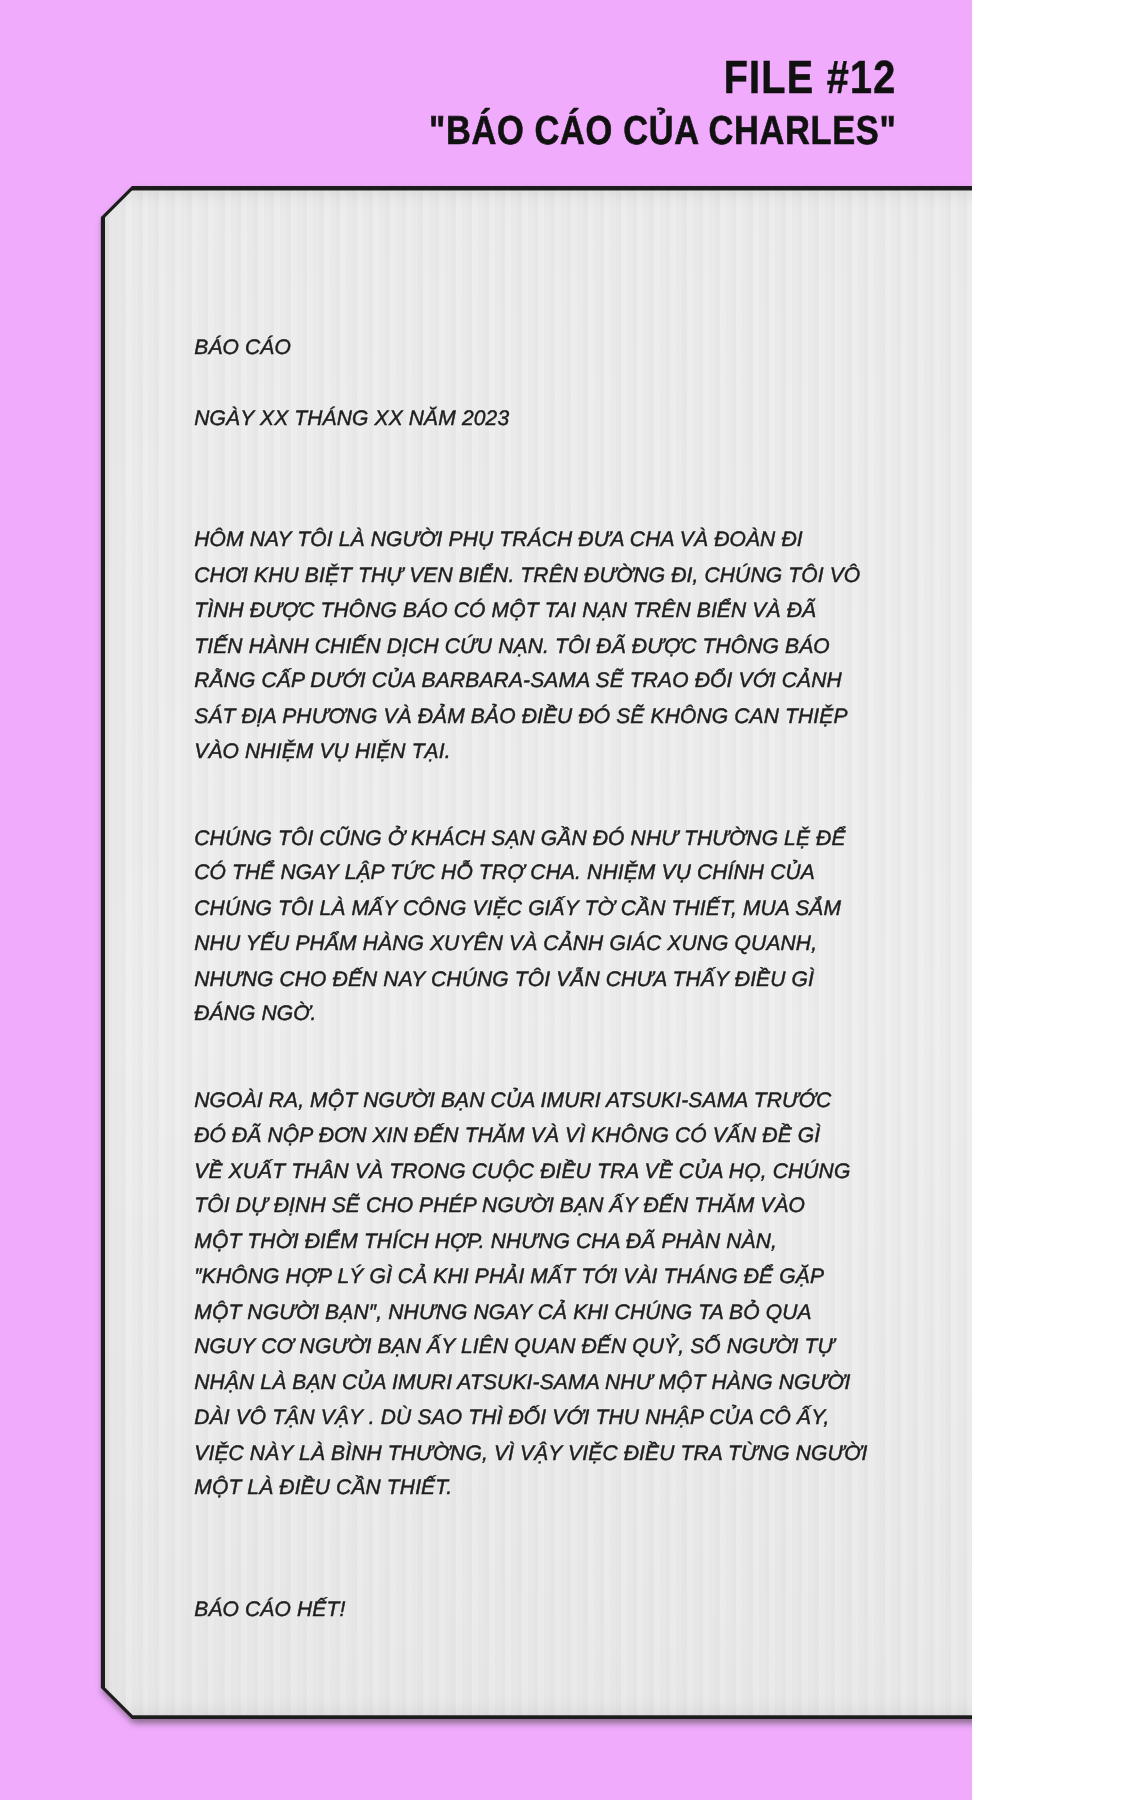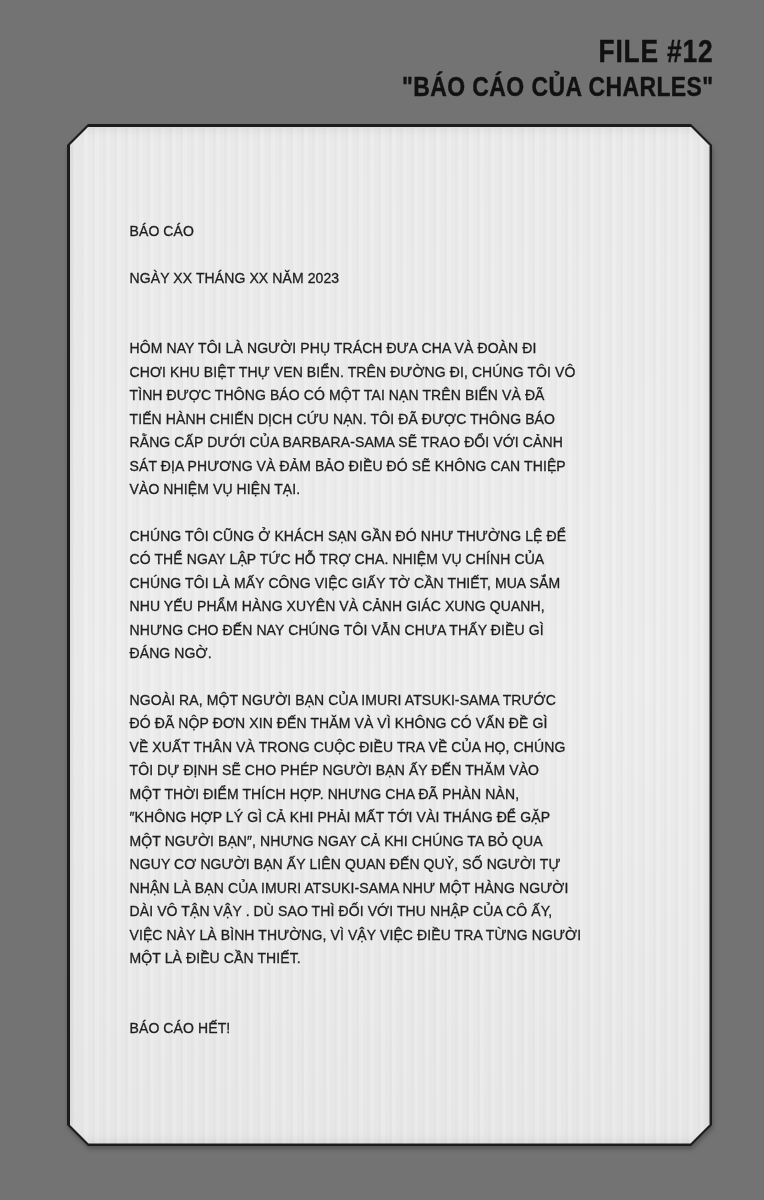--- a/index.html
+++ b/index.html
@@ -2,23 +2,23 @@
 <html><head>
 <meta charset="utf-8">
 <style>
   html, body {
     margin: 0;
     padding: 0;
     background: #ffffff;
   }
   .page {
     position: relative;
-    width: 764px;
+    width: 648px;
     height: 1200px;
-    background: #737373;
+    background: #f0abfc;
     overflow: hidden;
     font-family: "Liberation Sans", sans-serif;
   }
 
   
   .page-header {
     position: absolute;
     top: 34px;
     right: 50px;
     text-align: right;
@@ -75,24 +75,25 @@
   
   .doc-content {
     position: absolute;
     inset: 2.5px;
     padding: 70px 28px 0 60px;
     box-sizing: border-box;
     color: #1e1e1e;
     font-size: 14px;
     line-height: 23.5px;
     letter-spacing: 0.1px;
+    font-style: italic;
     -webkit-text-stroke: 0.3px #1e1e1e;
   }
   .doc-content > * + * {
-    margin-top: 23px;
+    margin-top: 34px;
   }
   .para {
     white-space: pre-line;
   }
 </style>
 </head>
 <body>
 
 <div class="page">
 

